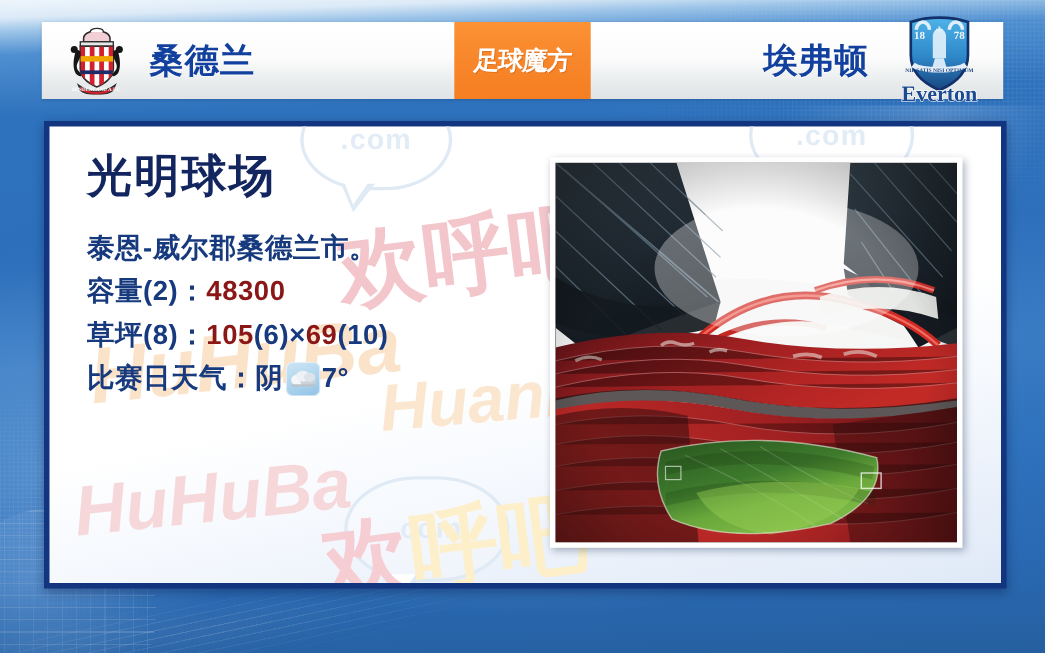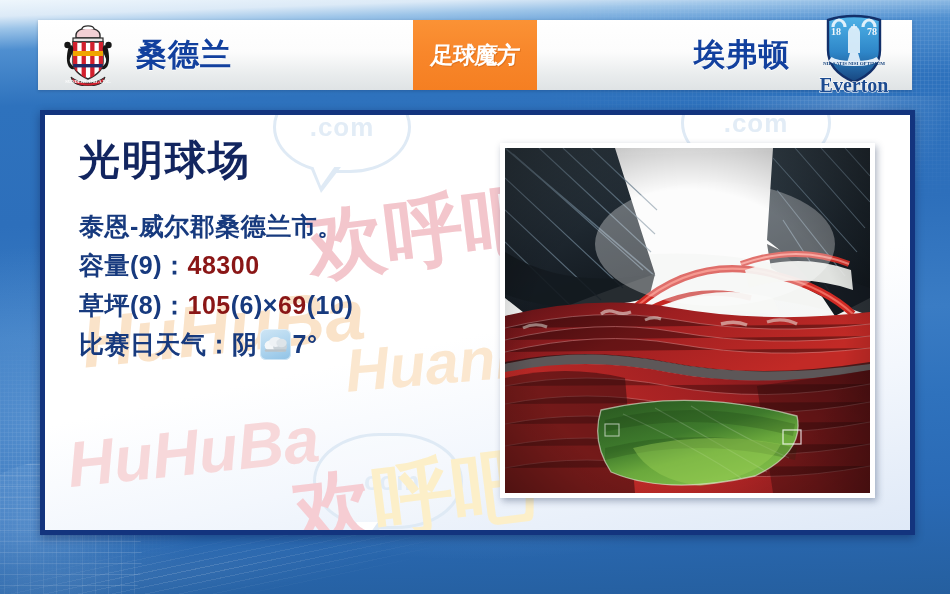--- a/index.html
+++ b/index.html
@@ -211,21 +211,21 @@
     <div class="wm wm-huhuba" style="left:22px;top:300px;font-size:64px;color:#f7d8da;transform:rotate(-6deg);">
       <span>HuHuBa</span>
     </div>
 
     <div id="info">
       <div id="stadium-title">光明球场</div>
 
       <div class="info-line">泰恩-威尔郡桑德兰市。</div>
 
       <div class="info-line">
-        <span>容量(9)</span><span>：</span><span class="hl">48300</span>
+        <span>容量(2)</span><span>：</span><span class="hl">48300</span>
       </div>
 
       <div class="info-line">
         <span>草坪(8)</span><span>：</span><span class="hl">105</span><span class="navy">(6)</span><span class="navy">×</span><span class="hl">69</span><span class="navy">(10)</span>
       </div>
 
 
       <div class="info-line" id="weather-line">
         <span>比赛日天气</span>
           <span>：</span>

